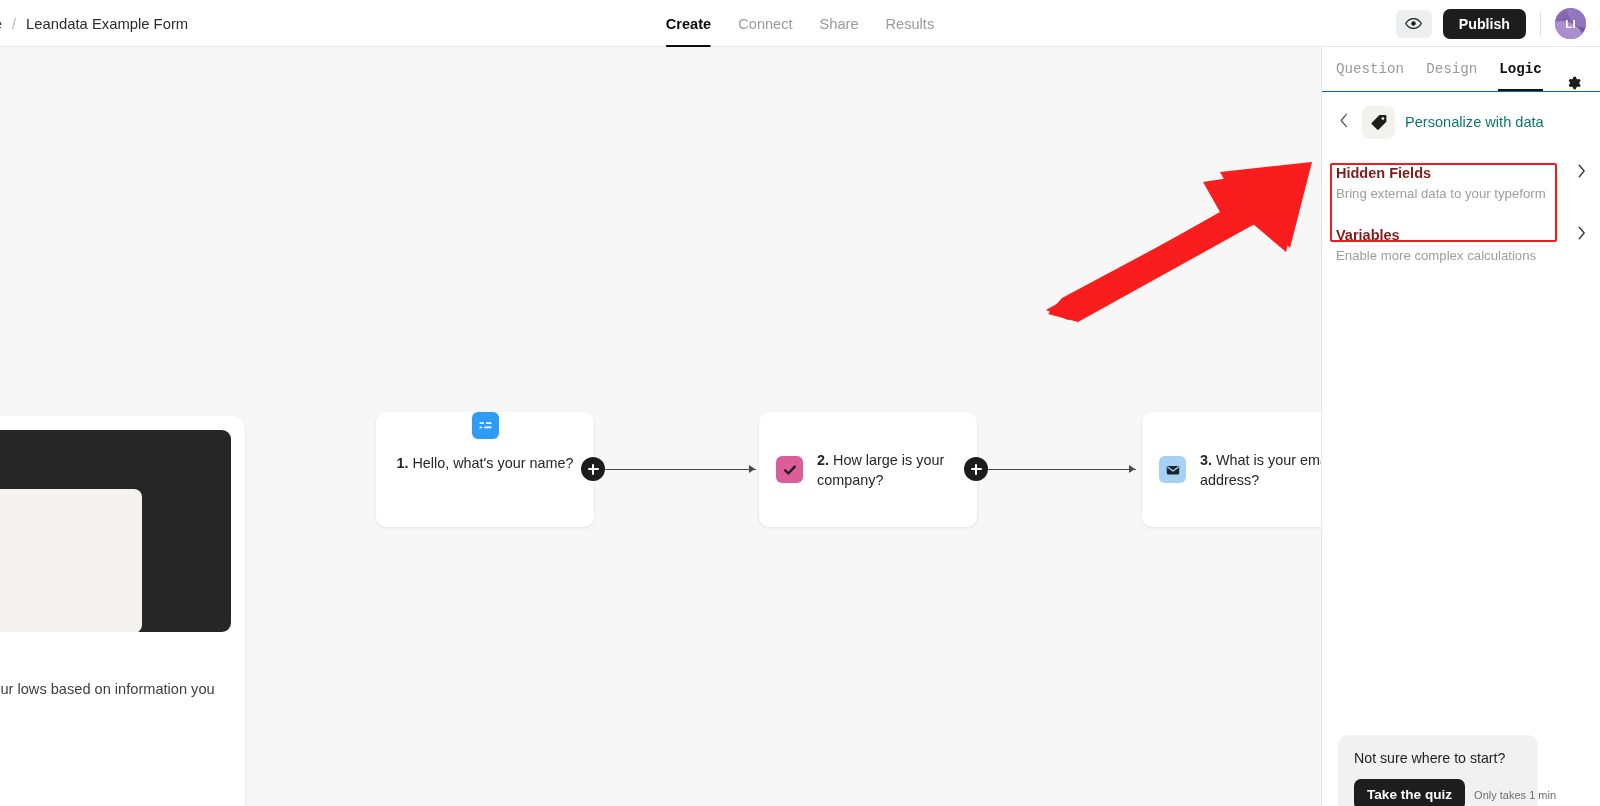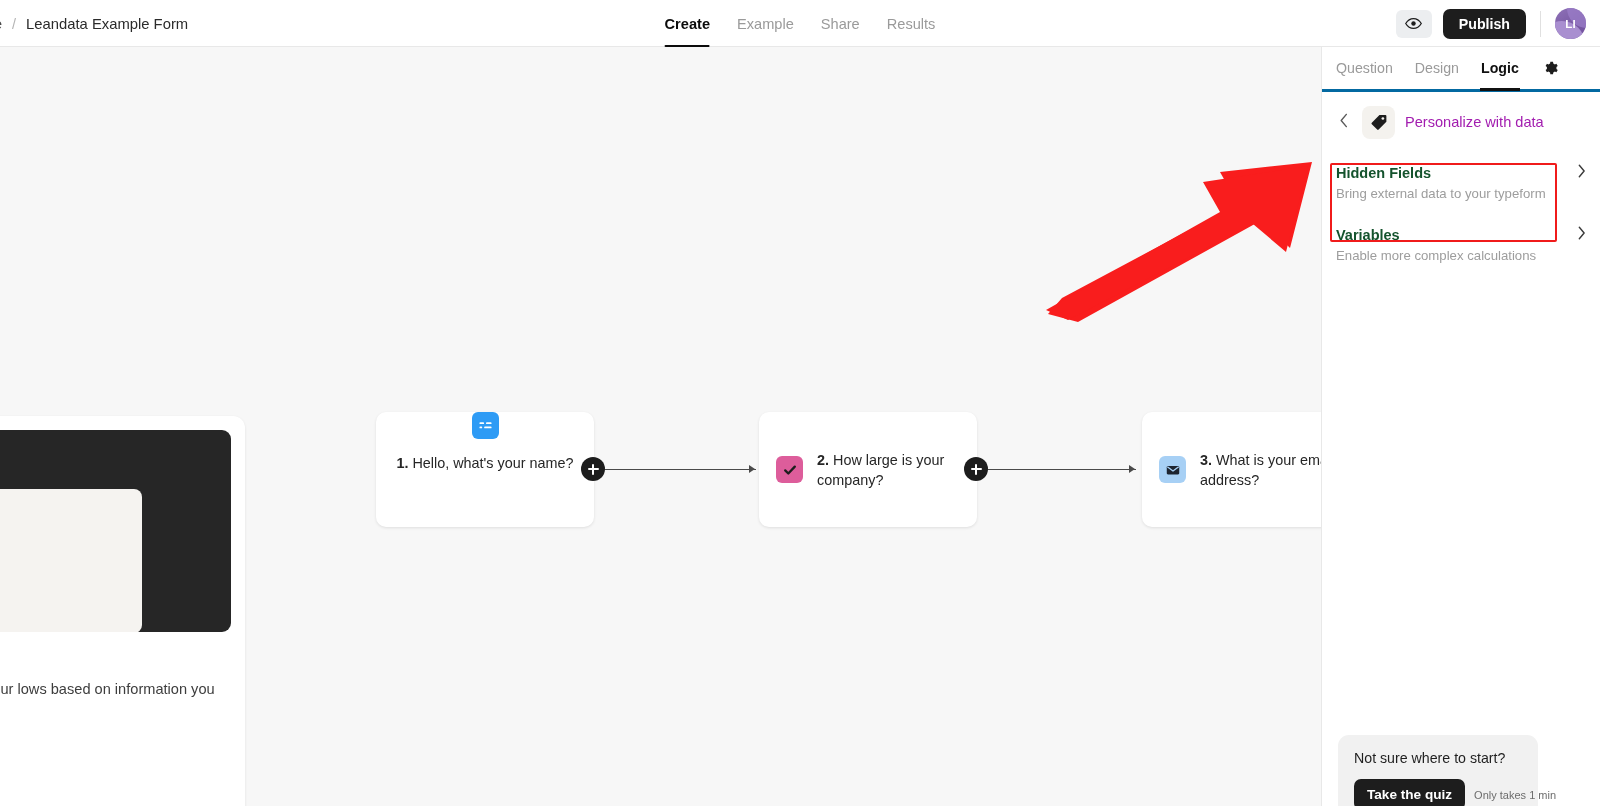--- a/index.html
+++ b/index.html
@@ -139,47 +139,47 @@
     position: absolute; left: 1040px; top: 152px; width: 290px; height: 170px;
     pointer-events: none; z-index: 40;
   }
 
   
   .panel {
     position: absolute; top: 47px; right: 0; width: 279px; height: 759px;
     background: #ffffff; border-left: 1px solid #e8e8e8; z-index: 20;
   }
   .panel-tabs {
-    height: 45px; display: flex; align-items: center; gap: 22px;
-    padding-left: 14px; border-bottom: 3px solid #0369a1; position: relative;
+    height: 45px; display: flex; align-items: flex-end; gap: 22px;
+    padding-left: 14px; border-bottom: 1px solid #0369a1; position: relative; font-family: Liberation Mono, monospace;
   }
   .ptab {
     font-size: 14.2px; color: #9a9a9a; cursor: pointer; position: relative;
     height: 45px; display: flex; align-items: center;
   }
   .ptab.active { color: #111; font-weight: 600; }
   .ptab.active::after {
     content: ""; position: absolute; bottom: 0; left: -1px; right: -1px;
     height: 2.4px; background: #111;
   }
   .gear { margin-left: 2px; cursor: pointer; display: flex; align-items: center; }
 
   .panel-head {
     height: 60px; display: flex; align-items: center; gap: 10px; padding: 0 14px;
   }
   .back-chev { color: #5a5a5a; font-size: 15px; cursor: pointer; padding: 2px 3px; }
   .tag-box {
     width: 33px; height: 33px; border-radius: 8px; background: #f4f2ee;
     display: flex; align-items: center; justify-content: center;
   }
-  .panel-head-title { font-size: 14.6px; color: #a21caf; }
+  .panel-head-title { font-size: 14.6px; color: #0f766e; }
 
   .opt-row { padding: 12px 14px 13px 14px; cursor: pointer; }
   .opt-top { display: flex; align-items: center; justify-content: space-between; }
-  .opt-title { font-size: 14.5px; color: #14532d; font-weight: 600; }
+  .opt-title { font-size: 14.5px; color: #7f1d1d; font-weight: 600; }
   .opt-sub { font-size: 13.2px; color: #9d9d9d; margin-top: 5px; }
   .opt-chev { color: #4a4a4a; font-size: 14px; }
 
   .hl-box {
     position: absolute; left: 8px; top: 116px; width: 227px; height: 79px;
     border: 2.5px solid #f01b1b; border-radius: 2px; pointer-events: none; z-index: 30;
   }
 
   .quiz-card {
     position: absolute; left: 16px; bottom: -22px; width: 200px;
@@ -200,21 +200,21 @@
 
   <div class="topbar">
     <div class="breadcrumb">
       <span class="bc-trunc">e</span>
       <span class="bc-sep">/</span>
       <span class="bc-title">Leandata Example Form</span>
     </div>
 
     <div class="nav-tabs">
       <div class="nav-tab active">Create</div>
-      <div class="nav-tab">Example</div>
+      <div class="nav-tab">Connect</div>
       <div class="nav-tab">Share</div>
       <div class="nav-tab">Results</div>
     </div>
 
     <div class="top-right">
       <div class="eye-btn">
         <svg width="17" height="17" viewBox="0 0 24 24">
           <path d="M12 5C6.5 5 2.5 9.5 1 12c1.5 2.5 5.5 7 11 7s9.5-4.5 11-7c-1.5-2.5-5.5-7-11-7z" fill="none" stroke="#1d1d1d" stroke-width="1.8"></path>
           <circle cx="12" cy="12" r="3.1" fill="#1d1d1d"></circle>
         </svg>

